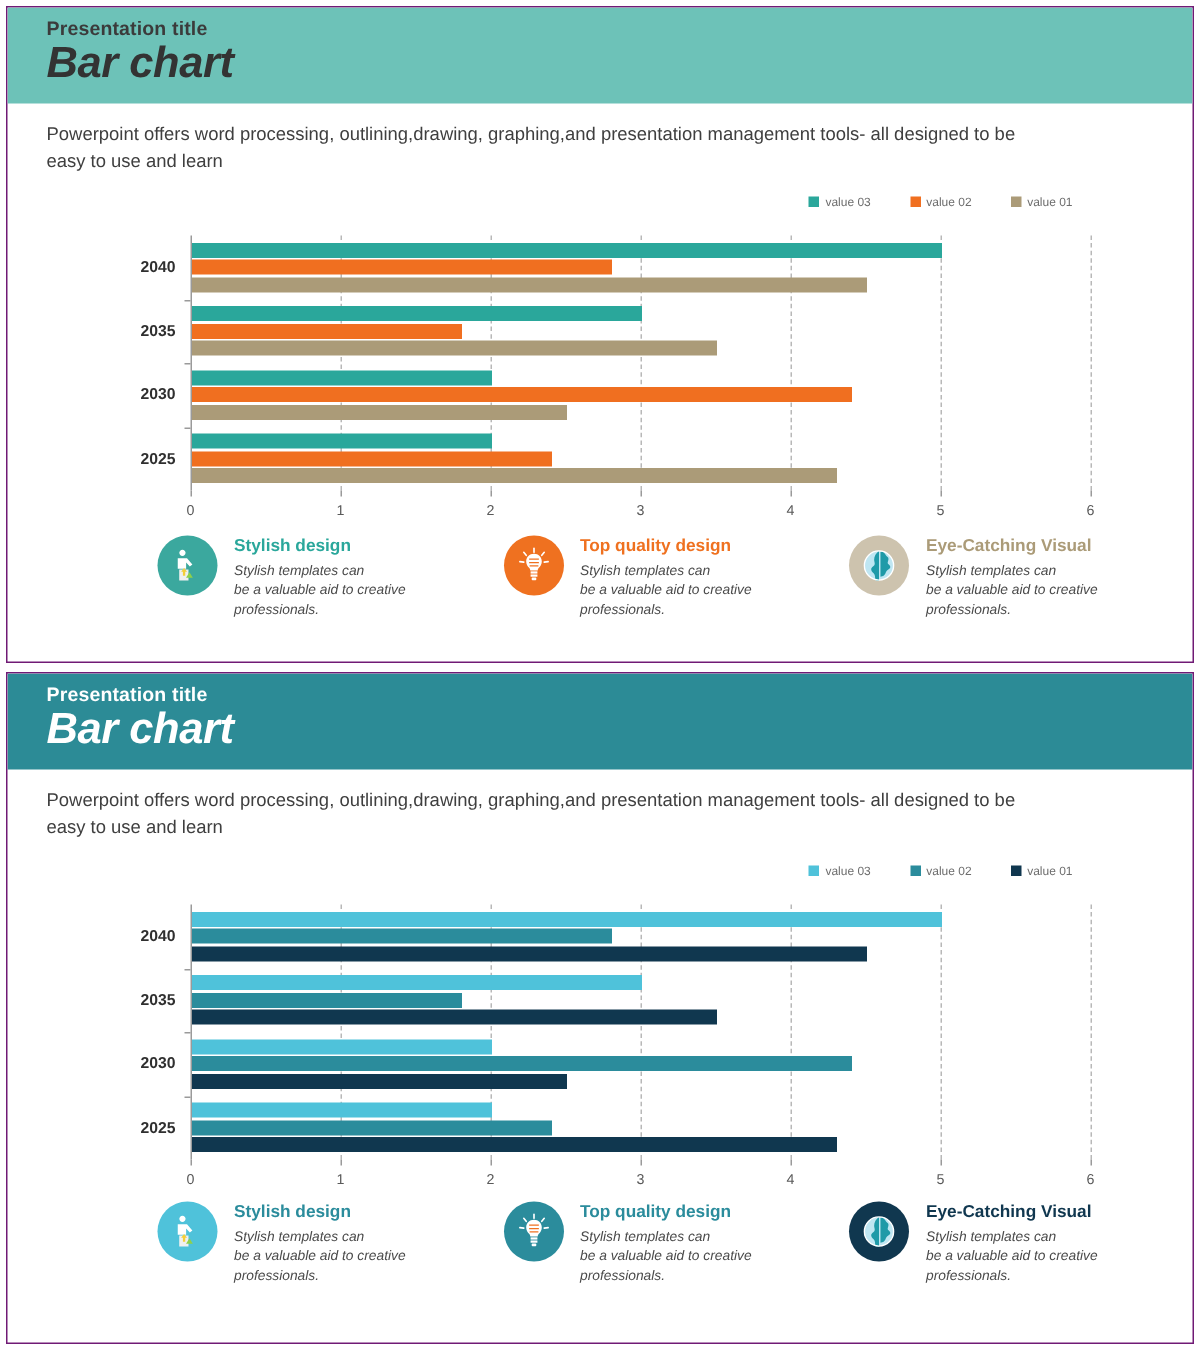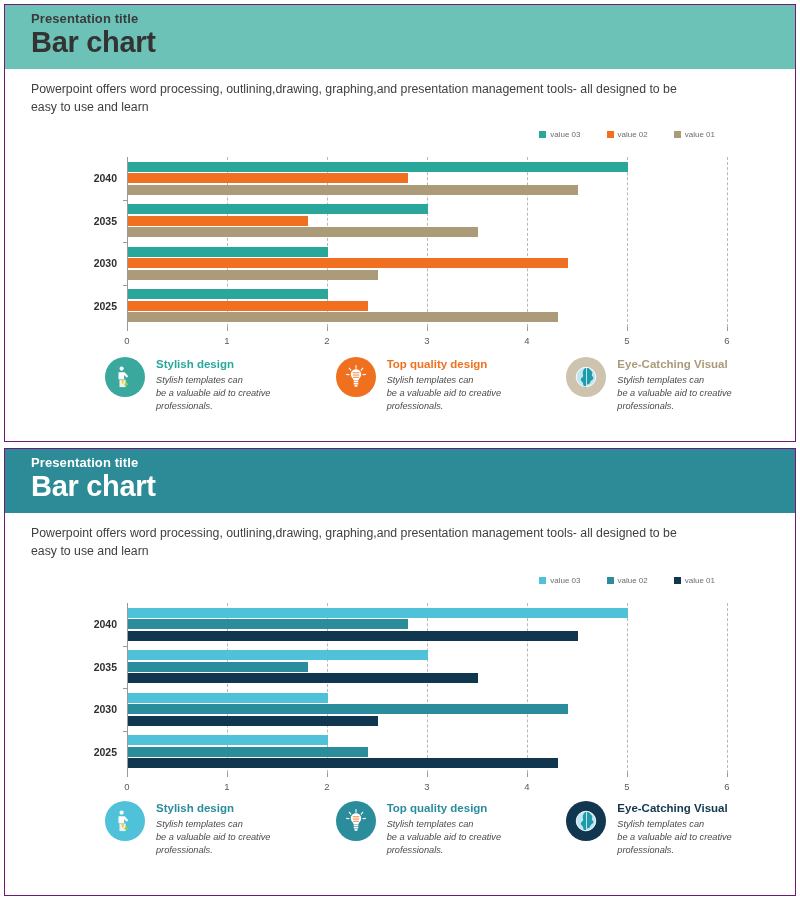--- a/index.html
+++ b/index.html
@@ -16,21 +16,21 @@
   .panel-1 { top: 4px; height: 438px; }
   .panel-2 { top: 448px; height: 448px; }
 
   .hdr { position: relative; height: 64px; }
   .hdr-1 { background: #6dc2b8; }
   .hdr-2 { background: #2c8b96; }
   .hdr-inner { position:absolute; left: 26px; top: 6px; }
   .pt { font-size: 13px; font-weight: bold; letter-spacing: .1px; }
   .pt-1 { color:#3b3b3b; }
   .pt-2 { color:#ffffff; }
-  .bt { font-size: 29px; font-weight: bold; letter-spacing:-.3px; line-height: 1.08; margin-top: 1px; }
+  .bt { font-size: 29px; font-weight: bold; letter-spacing:-.3px; line-height: 1.08; margin-top: 1px; font-style: italic; }
   .bt-1 { color:#333333; }
   .bt-2 { color:#ffffff; }
 
   .subtitle { position:absolute; left:26px; width: 660px; font-size:12.3px;
               color:#3f3f3f; line-height:1.45; }
   .sub-1 { top: 76px; }
   .sub-2 { top: 76px; }
 
   
   .legend { position:absolute; display:flex; gap:26px; align-items:center; font-size:8px; color:#6d6d6d; }

